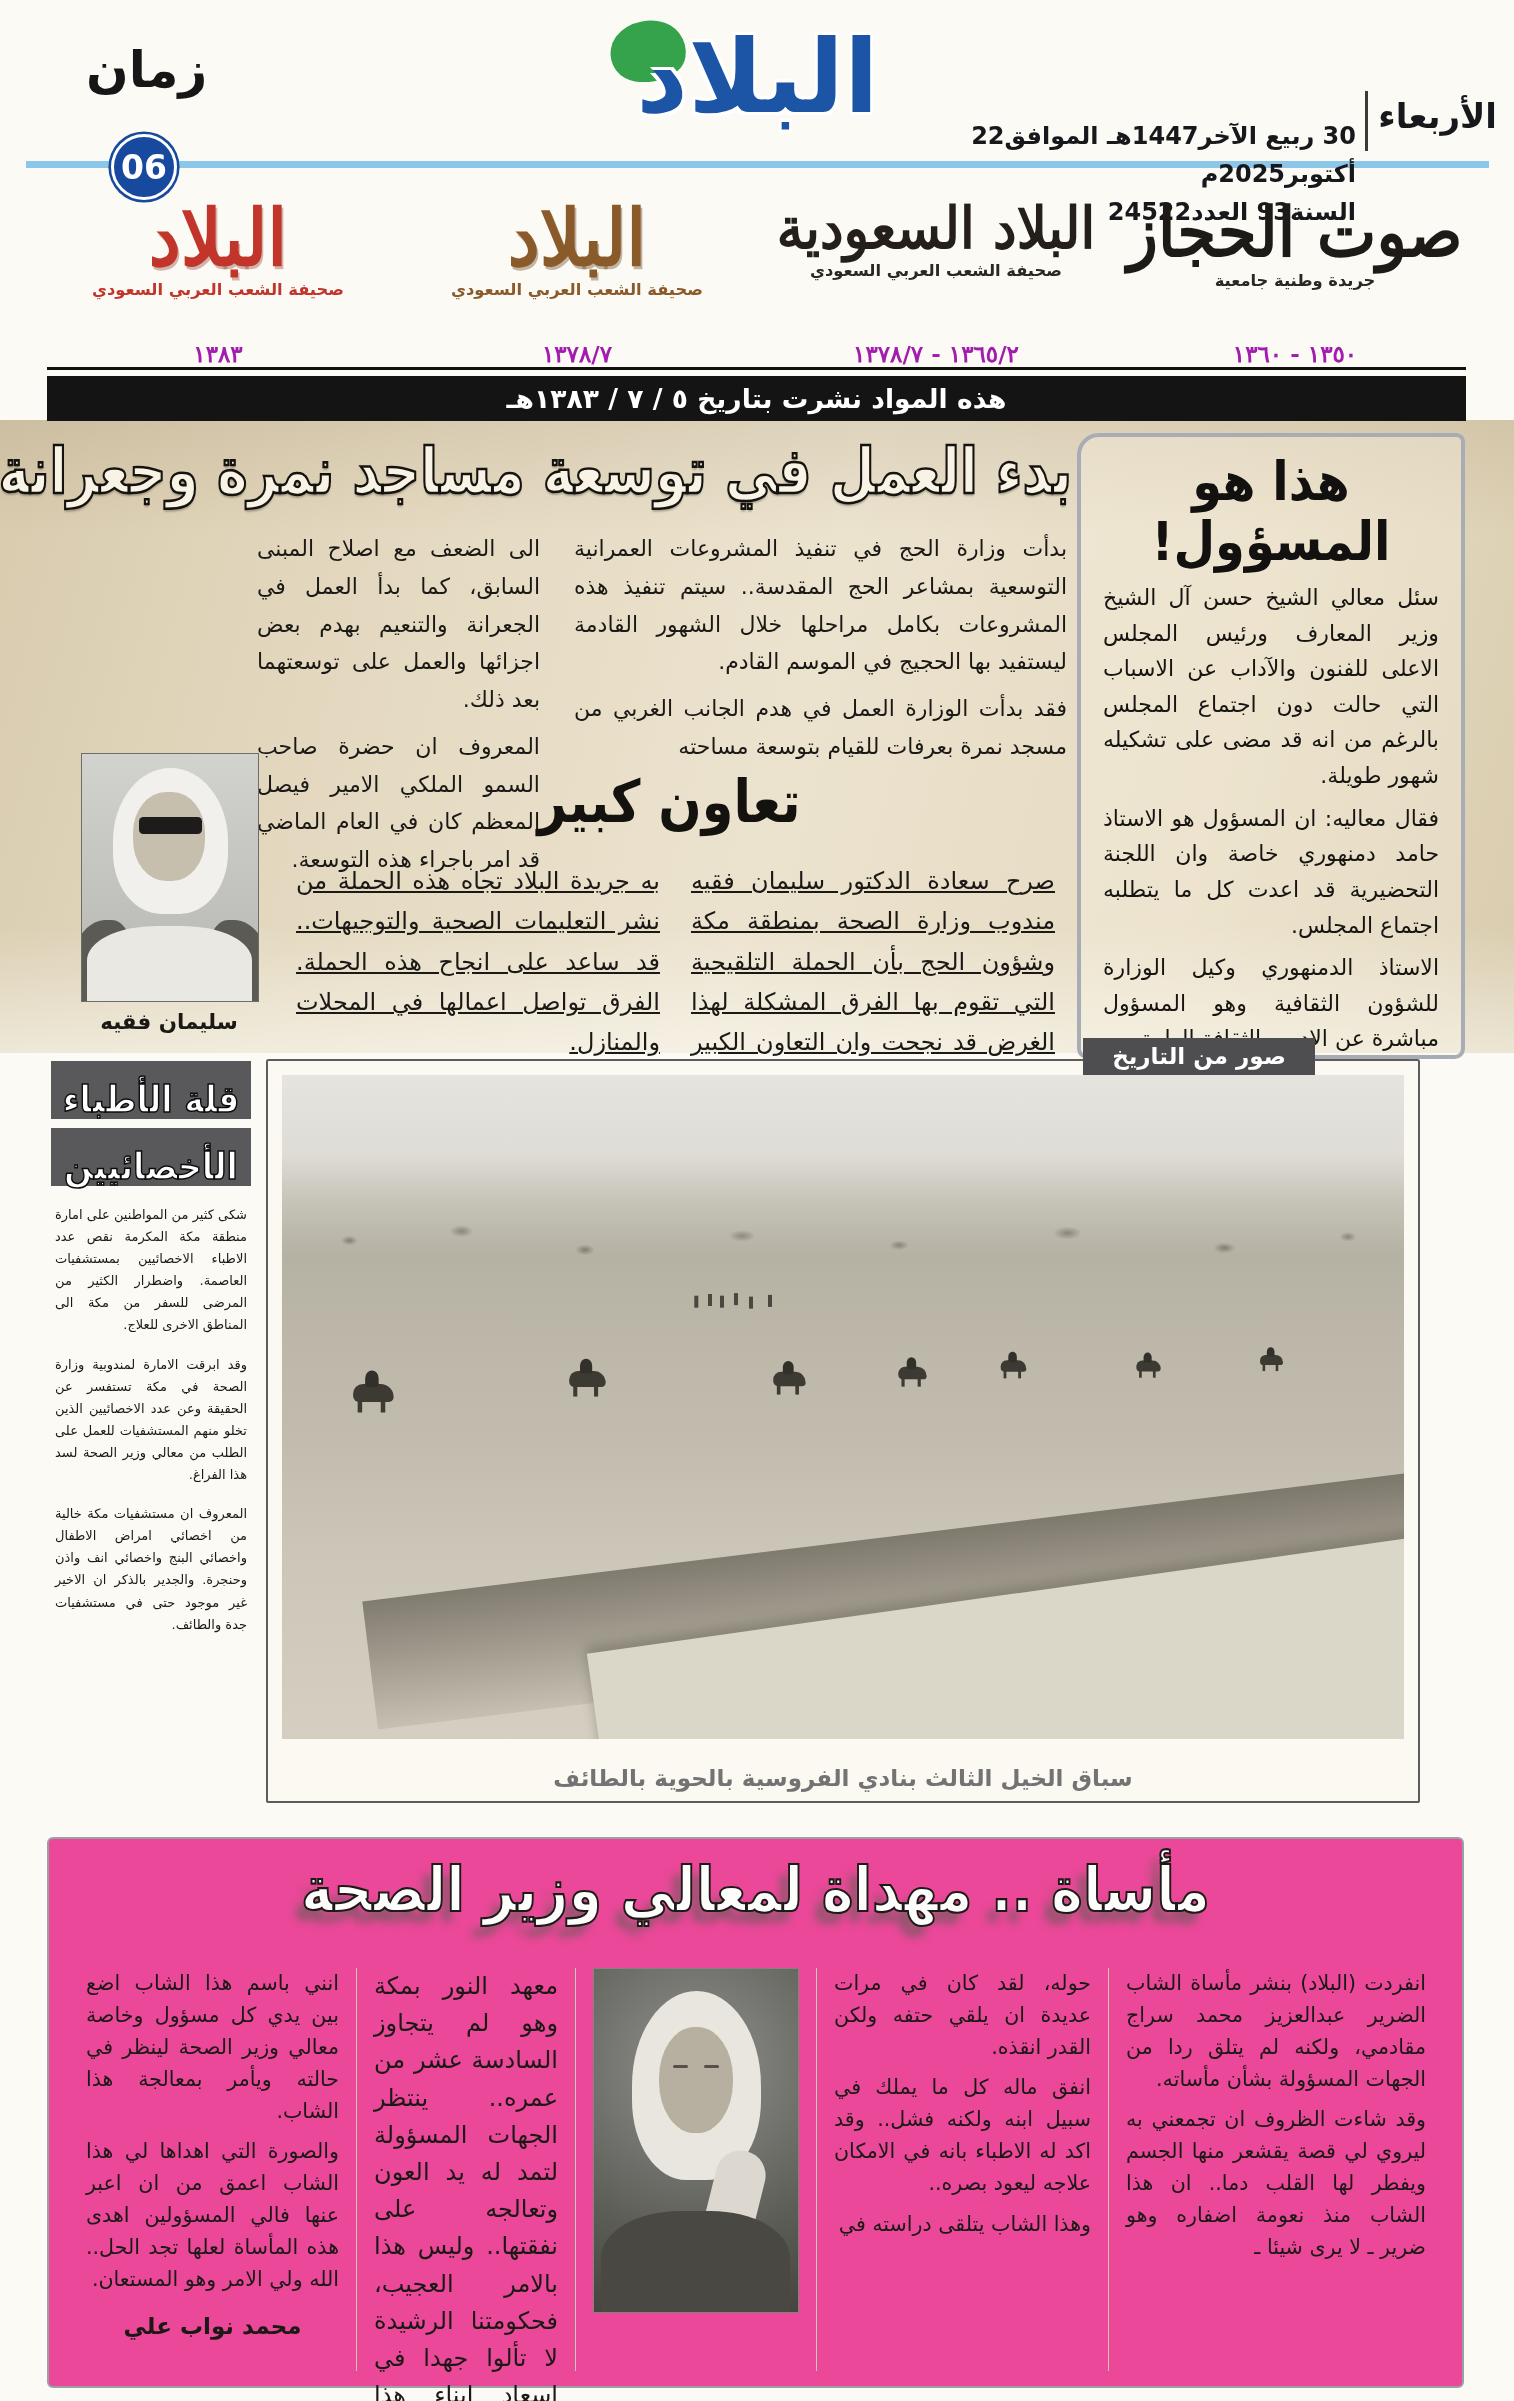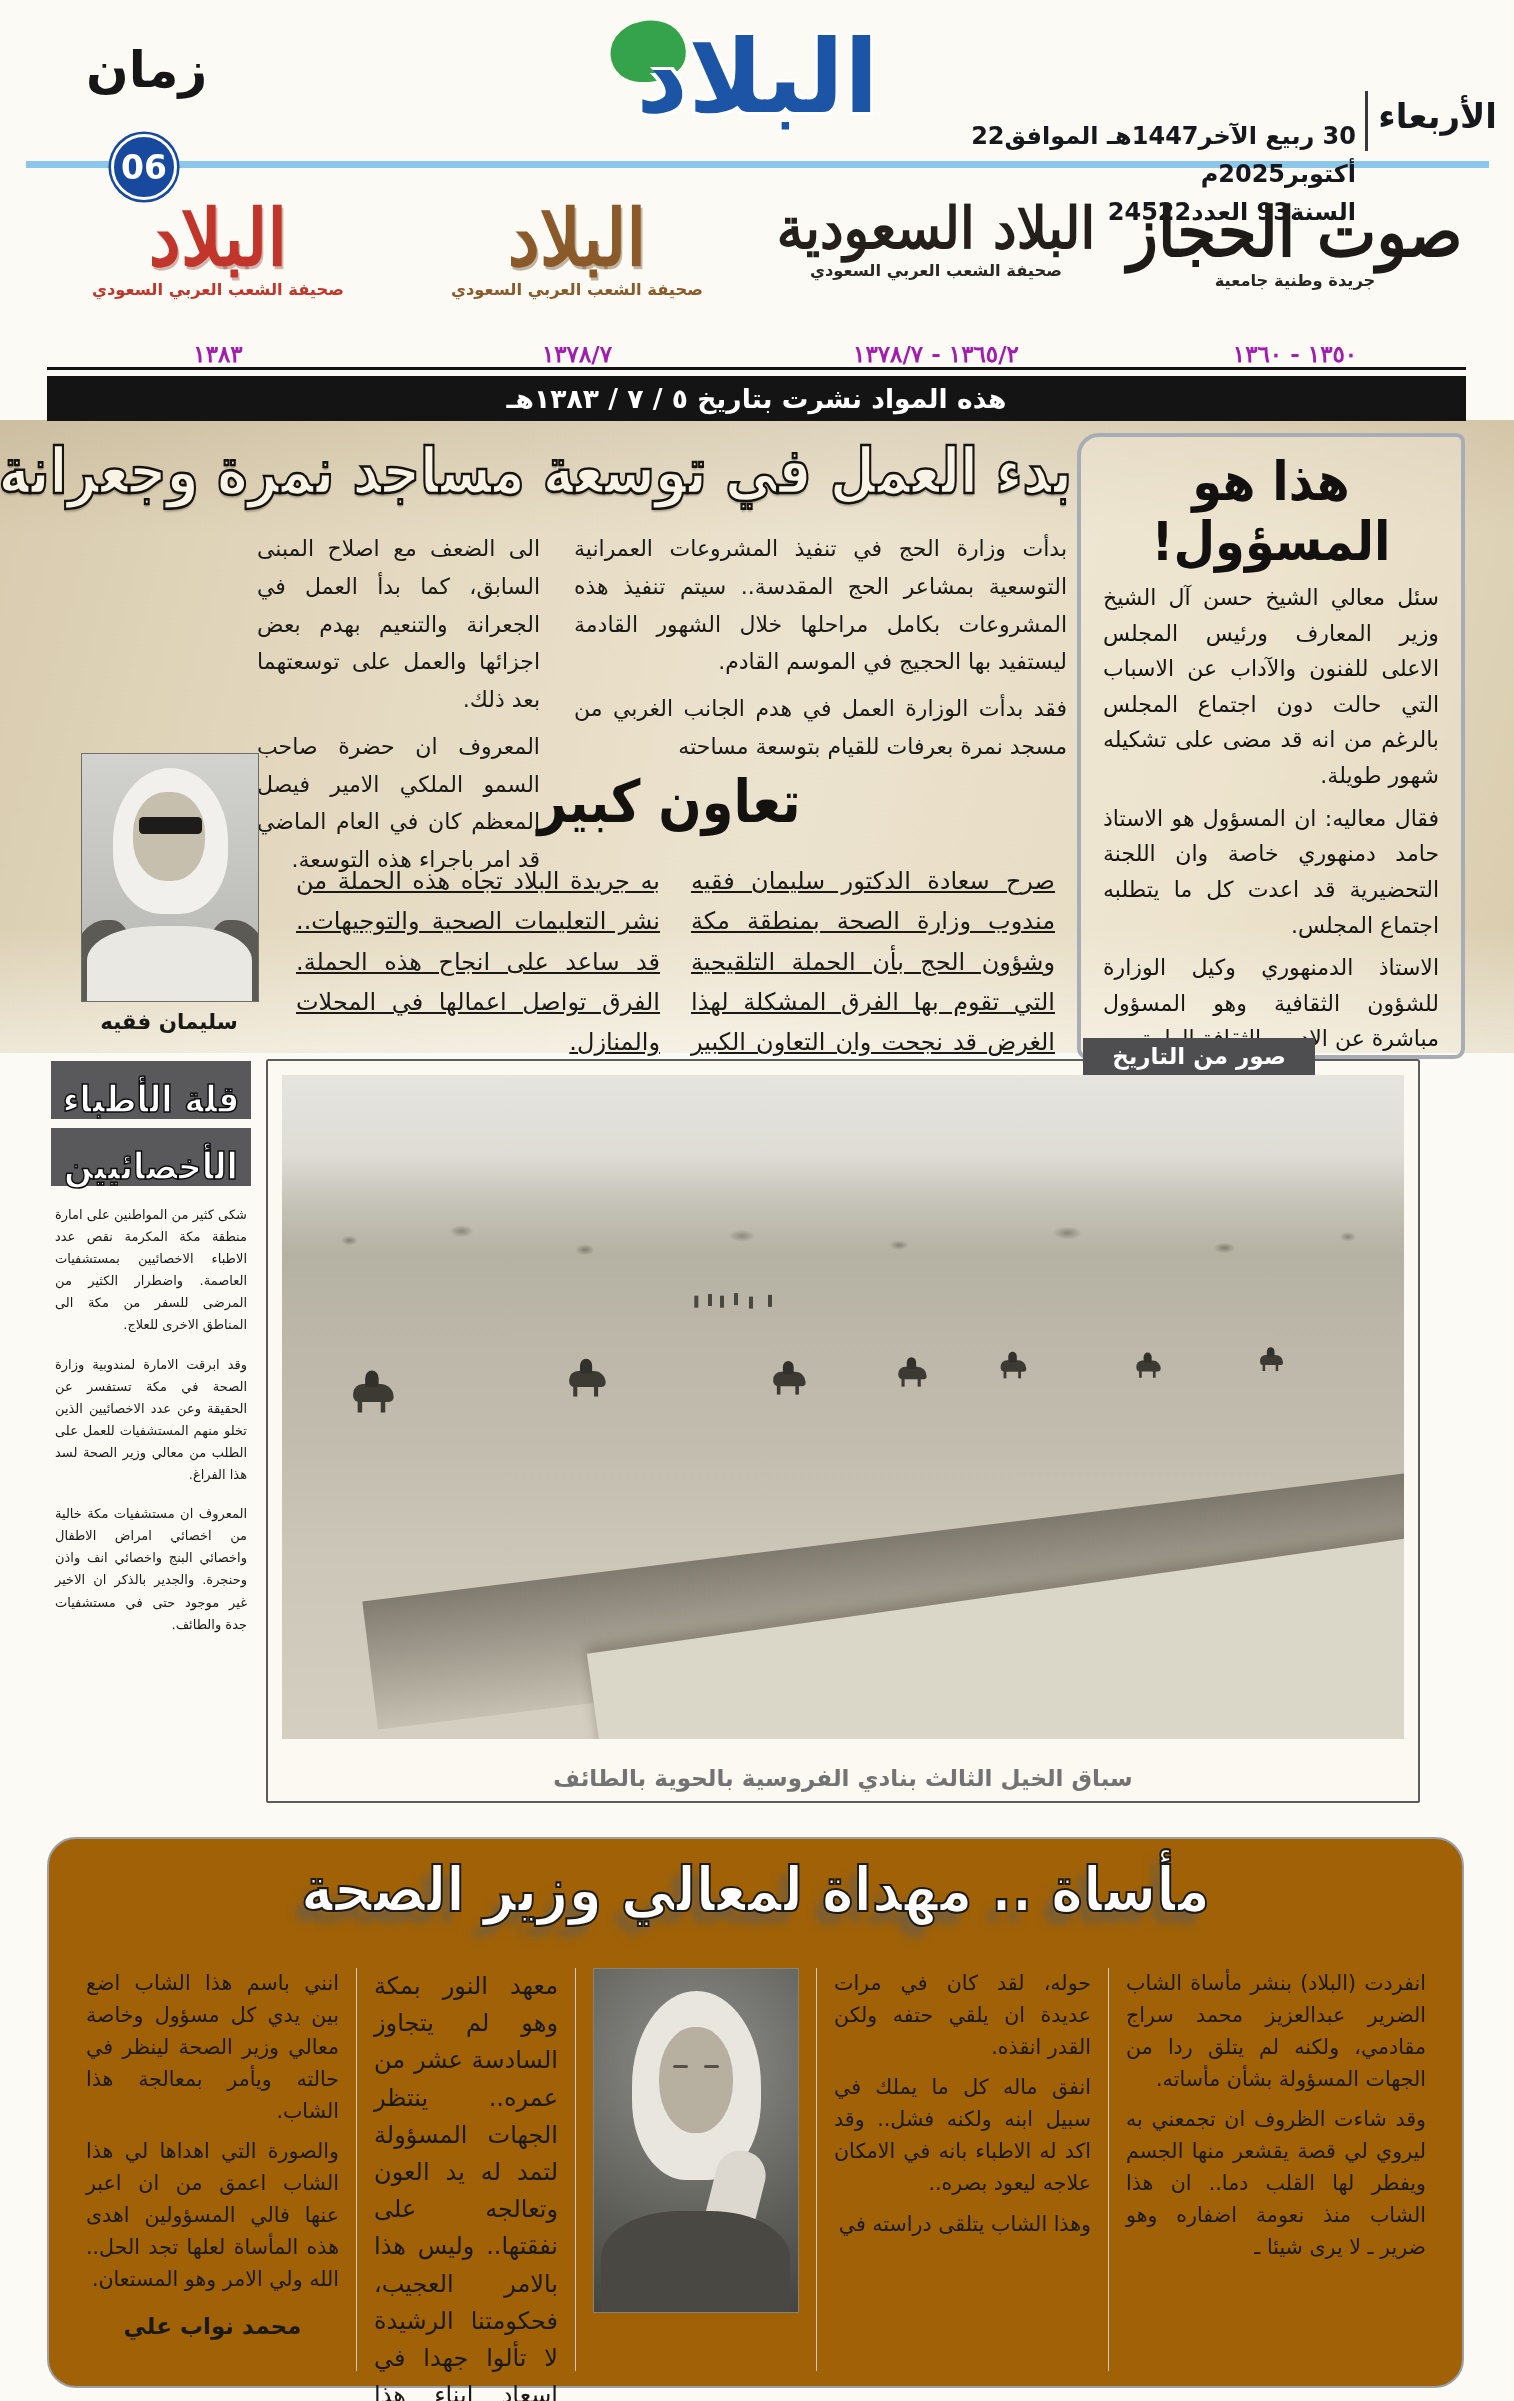--- a/index.html
+++ b/index.html
@@ -113,22 +113,22 @@
   .hphoto .road{position:absolute;right:-51px;bottom:-60px;width:858px;height:206px;background:#dad6c8;
       transform:rotate(-8deg);box-shadow:0 -6.9px 12px rgba(90,85,70,.4);}
   .rider{position:absolute;width:27.4px;height:12px;background:#3c3a33;border-radius:6.9px 9.4px 3.4px 4.3px;}
   .rider:before{content:'';position:absolute;top:-9.4px;left:7.7px;width:9.4px;height:11px;background:#32302a;border-radius:50% 50% 20% 20%;}
   .rider:after{content:'';position:absolute;bottom:-6.9px;left:3.4px;width:2.6px;height:7.7px;background:#3c3a33;box-shadow:15.4px 0 0 #3c3a33;}
   .crowd{position:absolute;top:33%;left:38%;width:3.4px;height:12px;background:#4a473f;
       box-shadow:12px 1.7px 0 #4a473f,26px -0.9px 0 #4a473f,41px 2.6px 0 #4a473f,-13.7px 1.7px 0 #4a473f,60px 0.9px 0 #4a473f;}
   .frame-cap{position:absolute;bottom:10.3px;left:0;width:100%;text-align:center;font-size:23px;font-weight:bold;color:#737373;}
 
   
-  .tragedy-box{top:1837px;left:47px;width:1417px;height:551px;border:2.6px solid #9aa0a6;border-radius:29px;
-      background:#a16207;box-sizing:border-box;z-index:2;}
+  .tragedy-box{top:1837px;left:47px;width:1417px;height:551px;border:2.6px solid #9aa0a6;border-radius:6px;
+      background:#ec4899;box-sizing:border-box;z-index:2;}
   .t-head{position:absolute;top:13.7px;left:0;width:100%;text-align:center;white-space:nowrap;
       font-size:54px;font-weight:bold;color:#fdfdfb;letter-spacing:-1.7px;
       -webkit-text-stroke:1.9px #1d1b18;text-shadow:-8.6px 10.3px 7.7px rgba(95,92,84,.65);
       transform:scaleY(1.15);transform-origin:top;}
   .t-cols{position:absolute;top:129px;right:36px;left:36px;height:403px;display:flex;direction:rtl;gap:17px;}
   .t-col{font-size:20.6px;line-height:1.55;text-align:justify;}
   .t-col p{margin:0 0 8.6px;}
   .t-sep{border-left:0.9px solid #ccc8ba;padding-left:17px;}
   .tc1{width:300px;} .tc2{width:257px;} .tc3{width:184px;font-size:24px;} .tc4{width:253px;}
   .tphoto-wrap{width:206px;flex:0 0 auto;}

